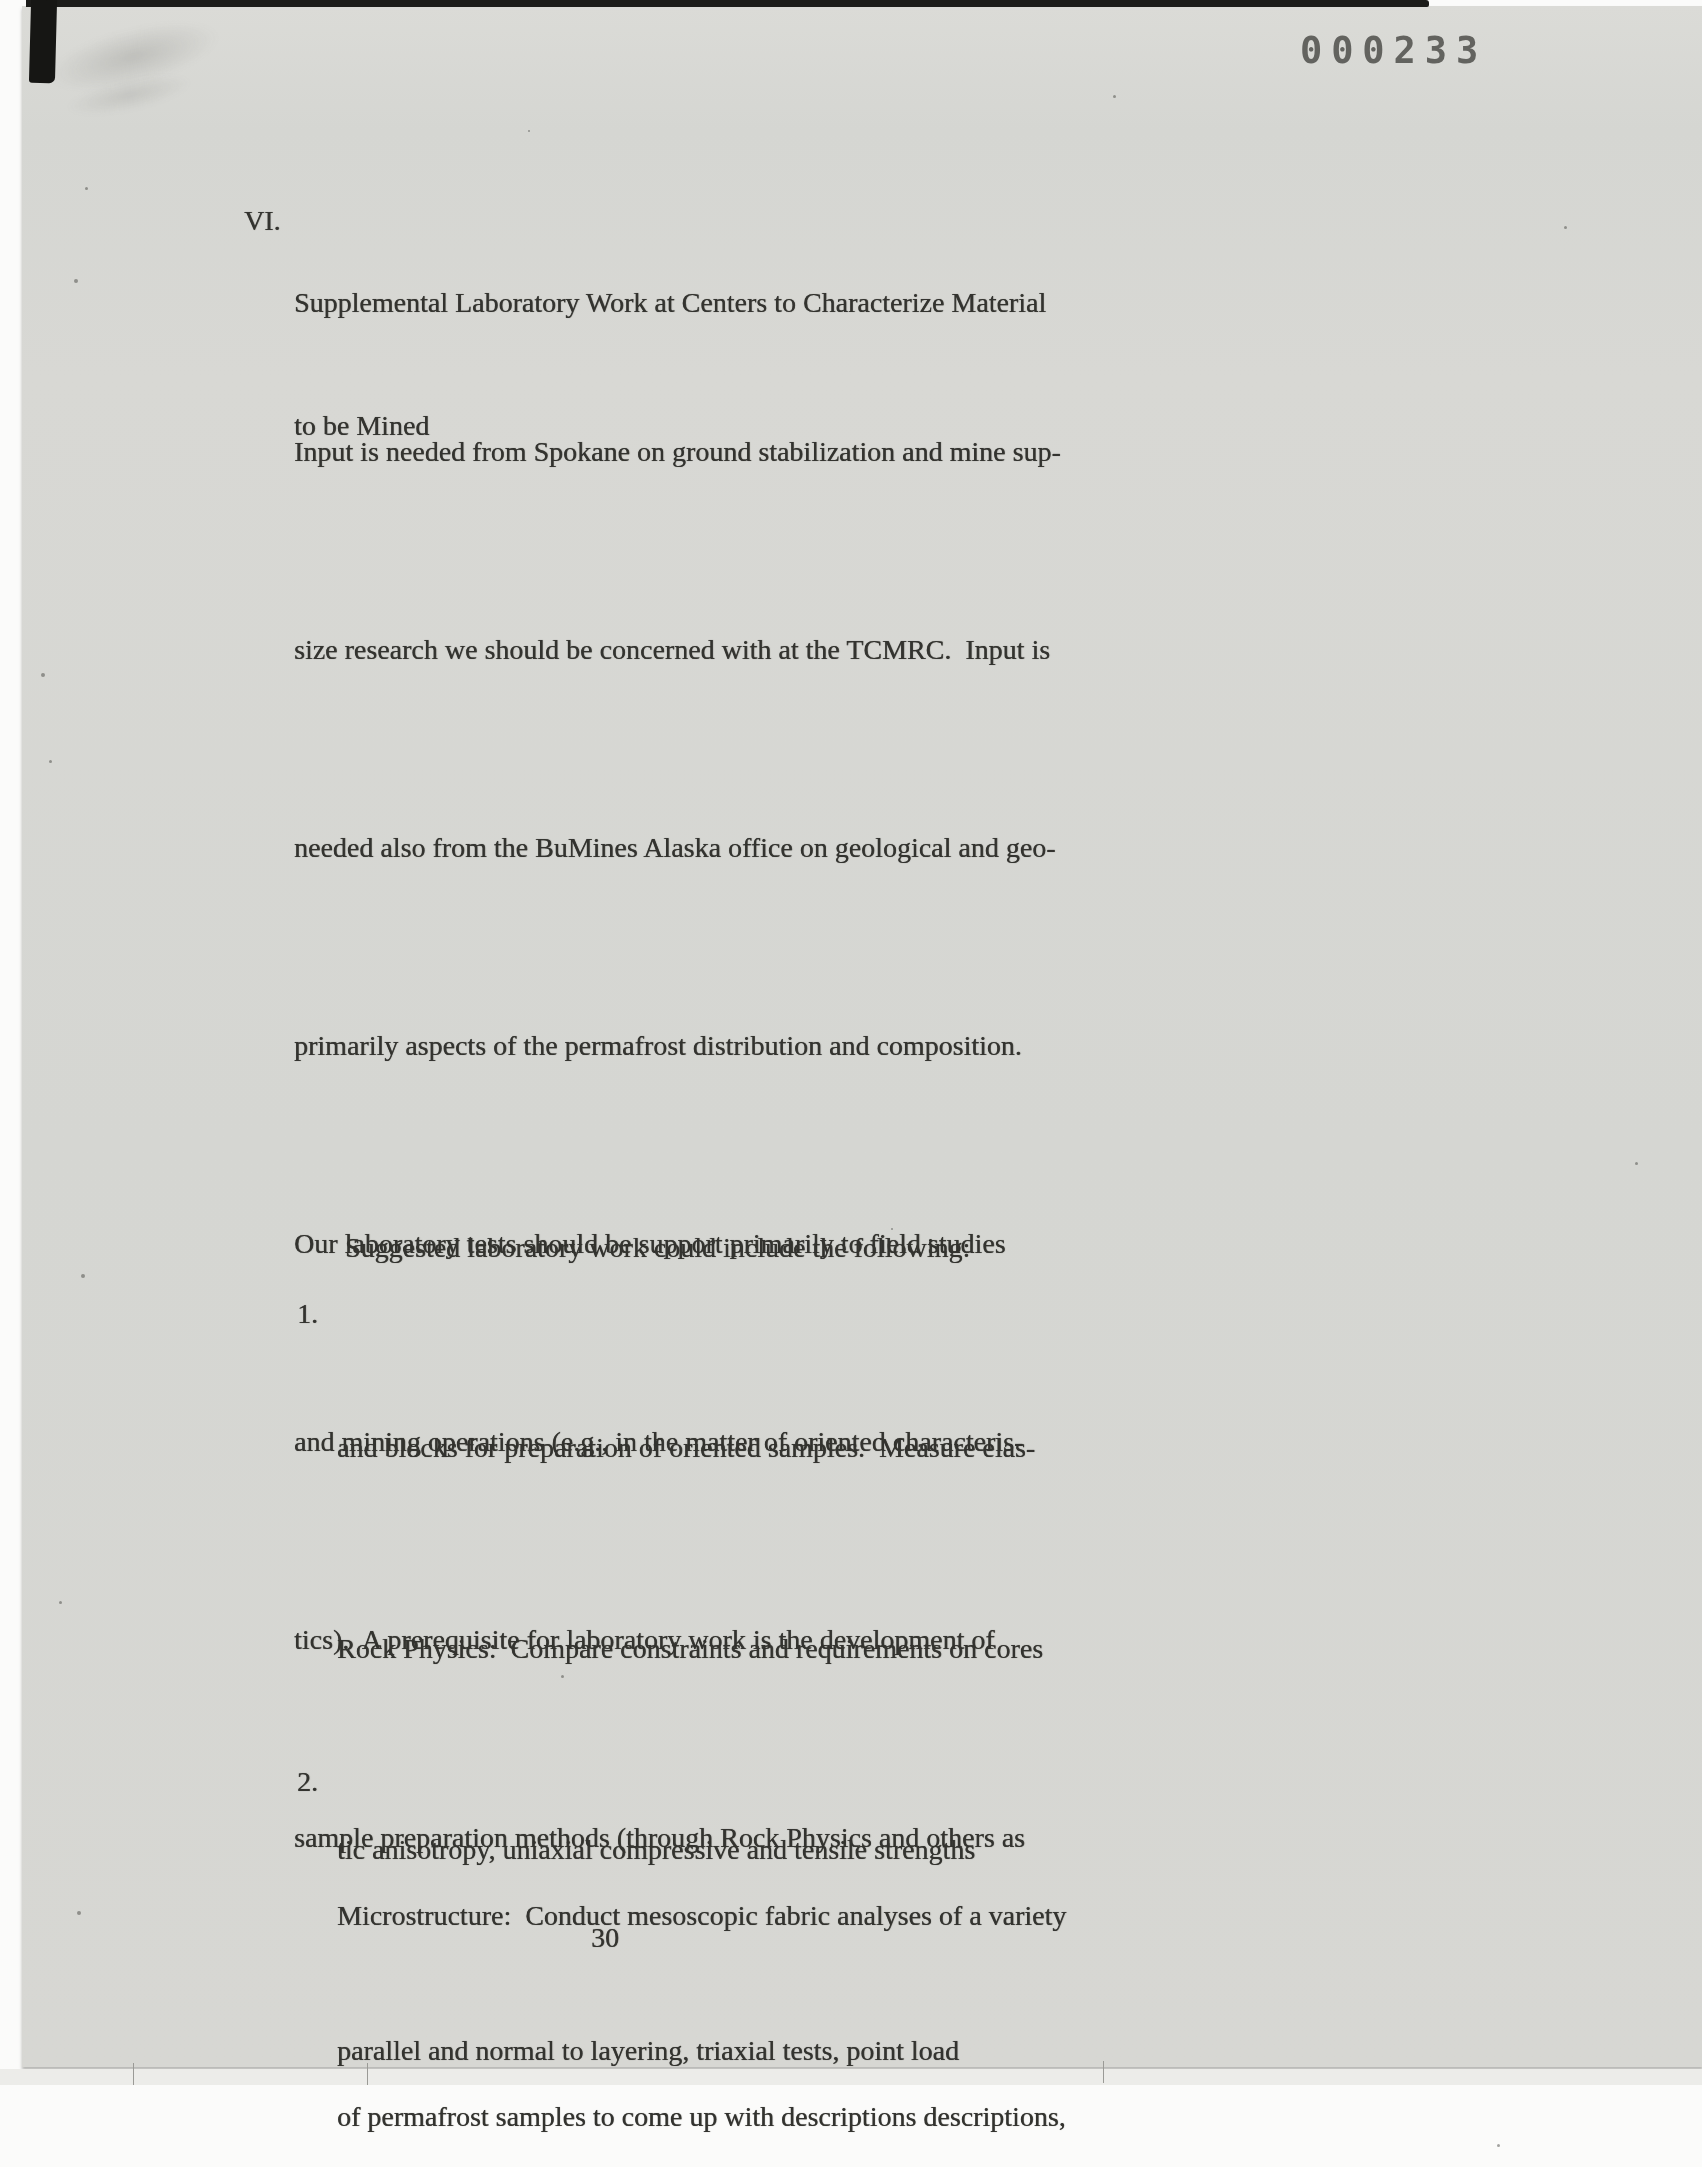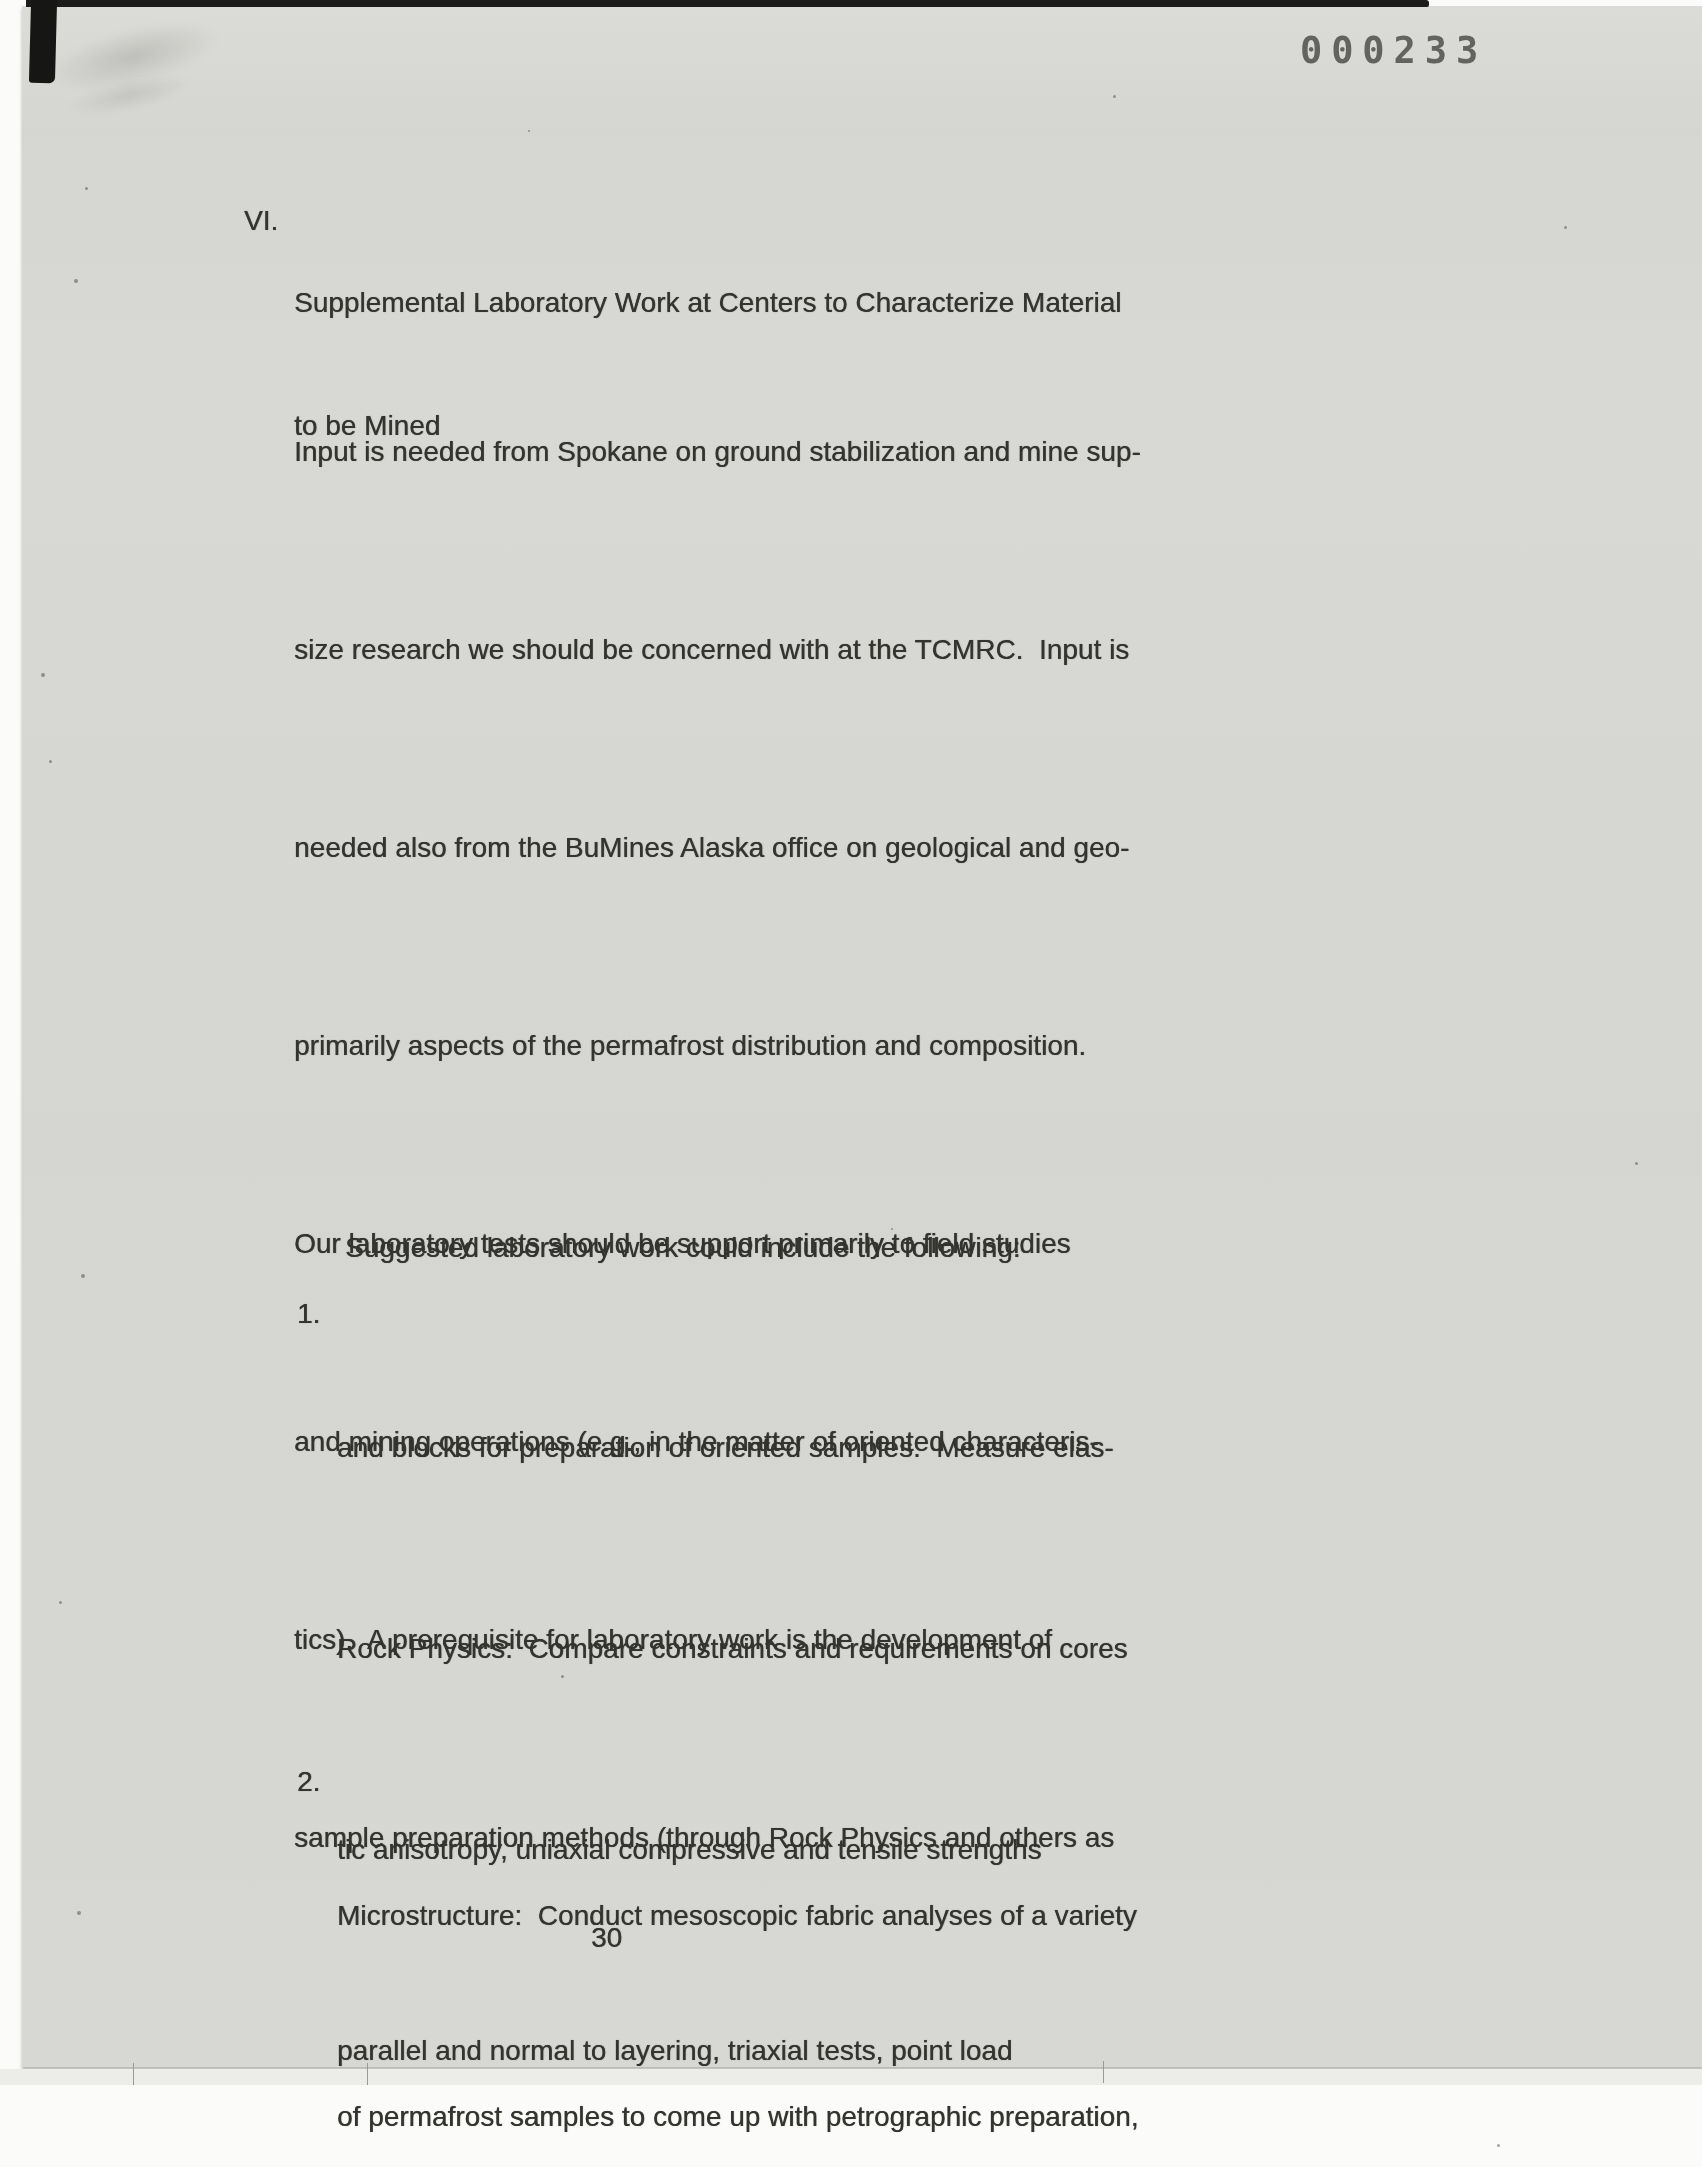--- a/index.html
+++ b/index.html
@@ -20,21 +20,21 @@
   .top-strip{left:25.6px;top:0;width:1403px;height:6.9px;background:#1c1c1a;border-radius:0 3px 2px 0;}
   .corner-mark{left:29.6px;top:0;width:25.6px;height:83px;background:#161614;border-radius:0 0 5.9px 3px;transform:rotate(1.5deg);}
   .ghost1{left:45px;top:27.6px;width:177px;height:57px;transform:rotate(-14deg);
     background:radial-gradient(ellipse at center,rgba(100,100,96,0.22),rgba(100,100,96,0) 70%);filter:blur(2px);}
   .ghost2{left:65px;top:79px;width:128px;height:31.5px;transform:rotate(-12deg);
     background:radial-gradient(ellipse at center,rgba(100,100,96,0.16),rgba(100,100,96,0) 70%);filter:blur(2px);}
   .speck{position:absolute;border-radius:50%;background:rgba(55,55,52,0.45);}
   .tick{position:absolute;width:1px;height:21.7px;background:#9a9a96;}
   
   .typed{
-    font-family:Liberation Sans, sans-serif;
+    font-family:Liberation Serif, serif;
     font-size:28px;color:#33332f;white-space:pre;
     text-shadow:0.4px 0.3px 0.7px rgba(50,50,46,0.85);
     filter:blur(0.2px);
   }
   .stamp{
     left:1300px;top:25.6px;font-size:37px;line-height:49px;font-weight:bold;
     letter-spacing:8.9px;color:rgba(78,78,74,0.85);filter:blur(0.4px);
     font-family:"DejaVu Sans Mono","Liberation Mono",monospace;white-space:pre;
   }
   .heading-num{left:244px;top:200px;line-height:41px;}
@@ -91,21 +91,21 @@
   <div>tic anisotropy, uniaxial compressive and tensile strengths</div>
   <div>parallel and normal to layering, triaxial tests, point load</div>
   
   
   
 </div>
 
 <div class="abs typed item2-num">2.</div>
 <div class="abs typed item2-lines">
   <div>Microstructure:  Conduct mesoscopic fabric analyses of a variety</div>
-  <div>of permafrost samples to come up with petrographic preparation,</div>
+  <div>of permafrost samples to come up with descriptions descriptions,</div>
 </div>
 
 <div class="abs typed pageno">30</div>
 
 <div class="speck" style="left:85px;top:187px;width:3px;height:3px;"></div>
 <div class="speck" style="left:74px;top:279px;width:3.9px;height:3.9px;"></div>
 <div class="speck" style="left:528px;top:130px;width:2px;height:2px;"></div>
 <div class="speck" style="left:1113px;top:95px;width:3px;height:3px;"></div>
 <div class="speck" style="left:41px;top:673px;width:3.9px;height:3.9px;"></div>
 <div class="speck" style="left:49px;top:760px;width:3px;height:3px;"></div>

